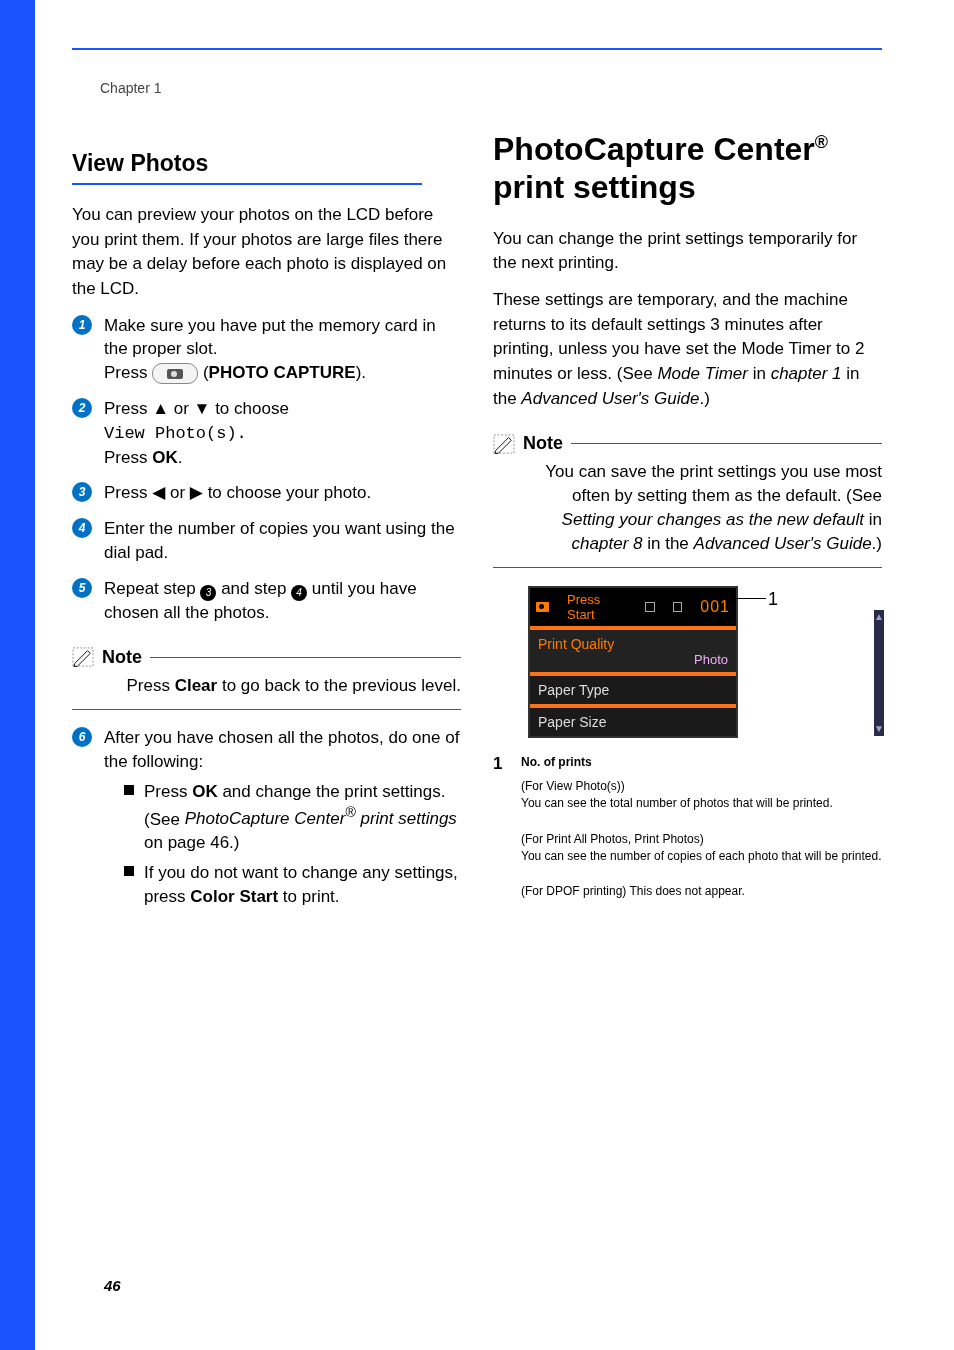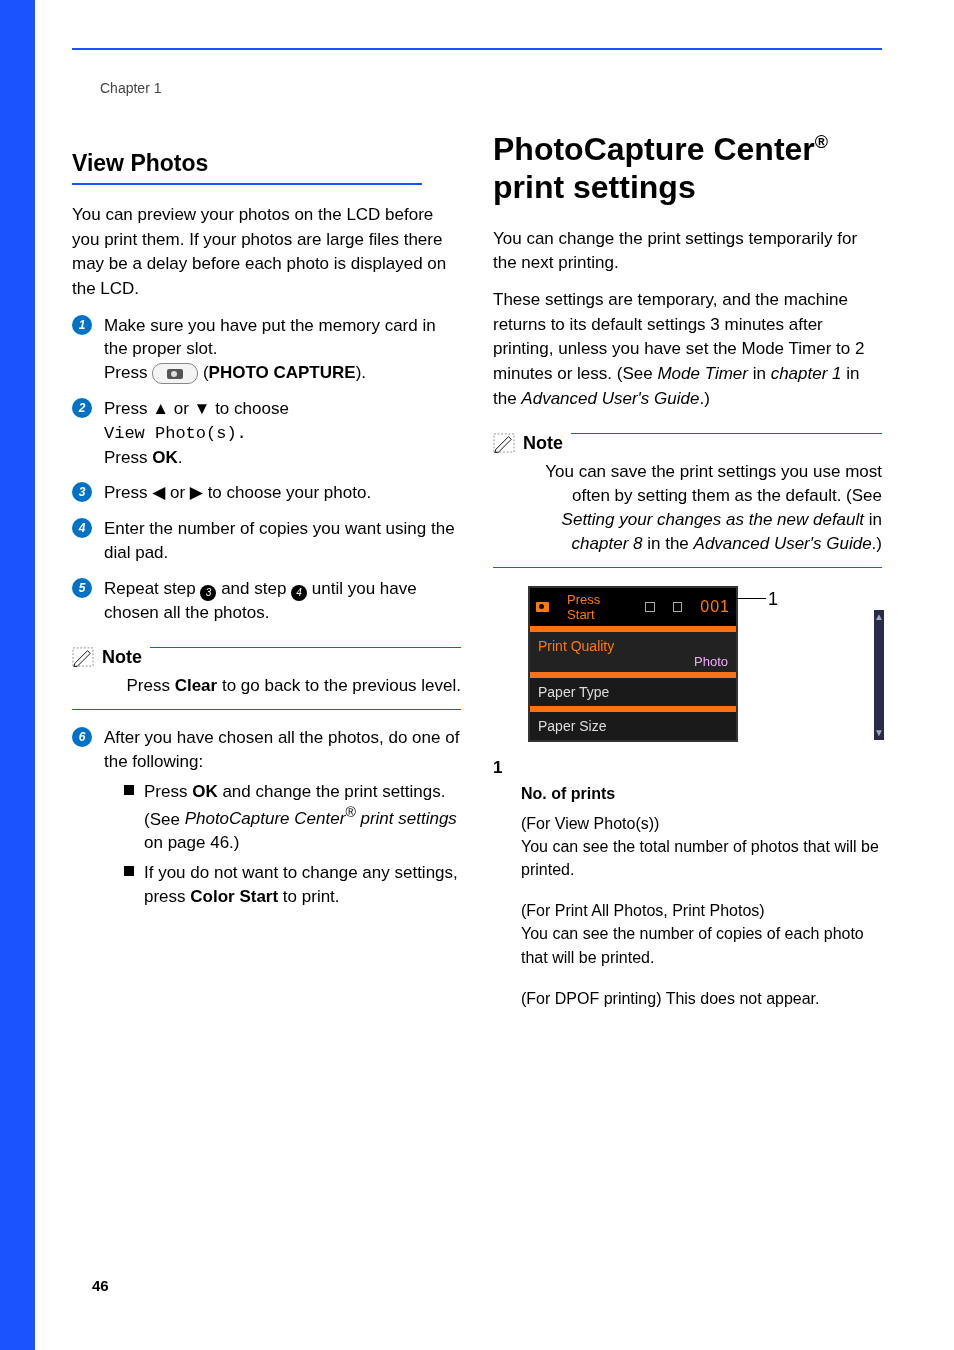--- a/index.html
+++ b/index.html
@@ -39,21 +39,21 @@
   .btn-capture {
     display: inline-block; border: 1px solid #888; border-radius: 10px;
     padding: 1px 14px; background: #f4f4f4; vertical-align: middle;
     line-height: 1;
   }
   .btn-capture-inner {
     display: inline-block; width: 16px; height: 10px; background: #555; border-radius: 2px;
     position: relative;
   }
   .btn-capture-inner::before { content:""; position:absolute; left:4px; top:2px; width:6px; height:6px; border-radius:50%; background:#ddd; }
-  .note-head { display: flex; align-items: flex-start; gap: 8px; margin: 22px 0 6px 0; }
+  .note-head { display: flex; align-items: center; gap: 8px; margin: 22px 0 6px 0; }
   .note-icon { width: 22px; height: 20px; position: relative; }
   .note-icon svg { width: 22px; height: 20px; }
   .note-label { font-weight: bold; font-size: 18px; }
   .note-line { flex: 1; height: 1px; background: #1a53ff; }
   .note-body { padding: 0 0 0 22px; line-height: 1.4; text-align: right; }
   .note-end { height: 1px; background: #1a53ff; margin: 12px 0 16px 0; }
   .bul { display: flex; gap: 10px; margin: 6px 0 6px 20px; line-height: 1.4; }
   .bul .sq { flex: 0 0 10px; height: 10px; background: #000; margin-top: 5px; }
   .arrowglyph { font-family: Arial; }
   p.para { line-height: 1.45; margin: 0 0 12px 0; }
@@ -61,36 +61,36 @@
   
   .lcd-wrap { margin: 18px 0 10px 35px; position: relative; }
   .lcd { width: 210px; border: 2px solid #333; background: #1a1a1a; color: #fff; font-size: 14px; }
   .lcd-top { background: #000; padding: 4px 6px; display: flex; align-items: center; gap: 18px; }
   .cam { display:inline-block; width:14px; height:10px; background:#ff7a00; border-radius:1px; position:relative; }
   .cam::before { content:""; position:absolute; left:3px; top:2px; width:5px; height:5px; border-radius:50%; background:#000; }
   .lcd-top-text { color:#ff7a00; font-size:13px; }
   .sq1 { width:10px; height:10px; border:1px solid #aaa; margin-left:auto; }
   .sq2 { width:10px; height:10px; border:1px solid #aaa; }
   .lcd-num { color:#ff7a00; font-size:16px; letter-spacing:1px; }
-  .lcd-row { padding: 6px 8px; border-top: 6px solid #f97316; display:flex; justify-content:space-between; align-items:flex-end; }
+  .lcd-row { padding: 6px 8px; border-top: 4px solid #f97316; display:flex; justify-content:space-between; align-items:flex-end; }
   .lcd-row1 { background:#222; color:#ff7a00; flex-direction:column; align-items:stretch; height:46px; }
   .lcd-row1 .label { color:#ff7a00; }
   .lcd-row1 .val { color:#f0abfc; align-self:flex-end; font-size:13px; }
   .lcd-row.plain { color:#ddd; }
   .lcd-scroll { position:absolute; right:-2px; top:24px; bottom:2px; width:10px; background:#2a2a4a; }
   .lcd-scroll .arr { position:absolute; left:0; right:0; text-align:center; color:#9ab; font-size:10px; line-height:10px; }
   .lcd-scroll .up { top:2px; }
   .lcd-scroll .down { bottom:2px; }
   .callout-line { position:absolute; top:12px; left:208px; width:30px; height:1px; background:#000; }
   .callout-1 { position:absolute; top:3px; left:240px; font-size:18px; }
   .legend-row { display:flex; gap:10px; margin-top:16px; }
   .legend-num { font-weight:bold; min-width:18px; }
-  .legend-body { font-size:16px; line-height:1.45;margin-top:24px; }
+  .legend-body { font-size:12px; line-height:1.45; }
   .legend-body .sub { margin-top:6px; }
-  .pagenum { position:absolute; left:92px; bottom:56px; font-weight:bold; font-size:15px; }
+  .pagenum { position:absolute; left:104px; bottom:56px; font-weight:bold; font-size:15px;font-style:italic; }
 </style>
 </head>
 <body>
 
 <div class="bluebar"></div>
 <div class="topline"></div>
 <div class="chapter">Chapter 1</div>
 
 <div class="content">
 

